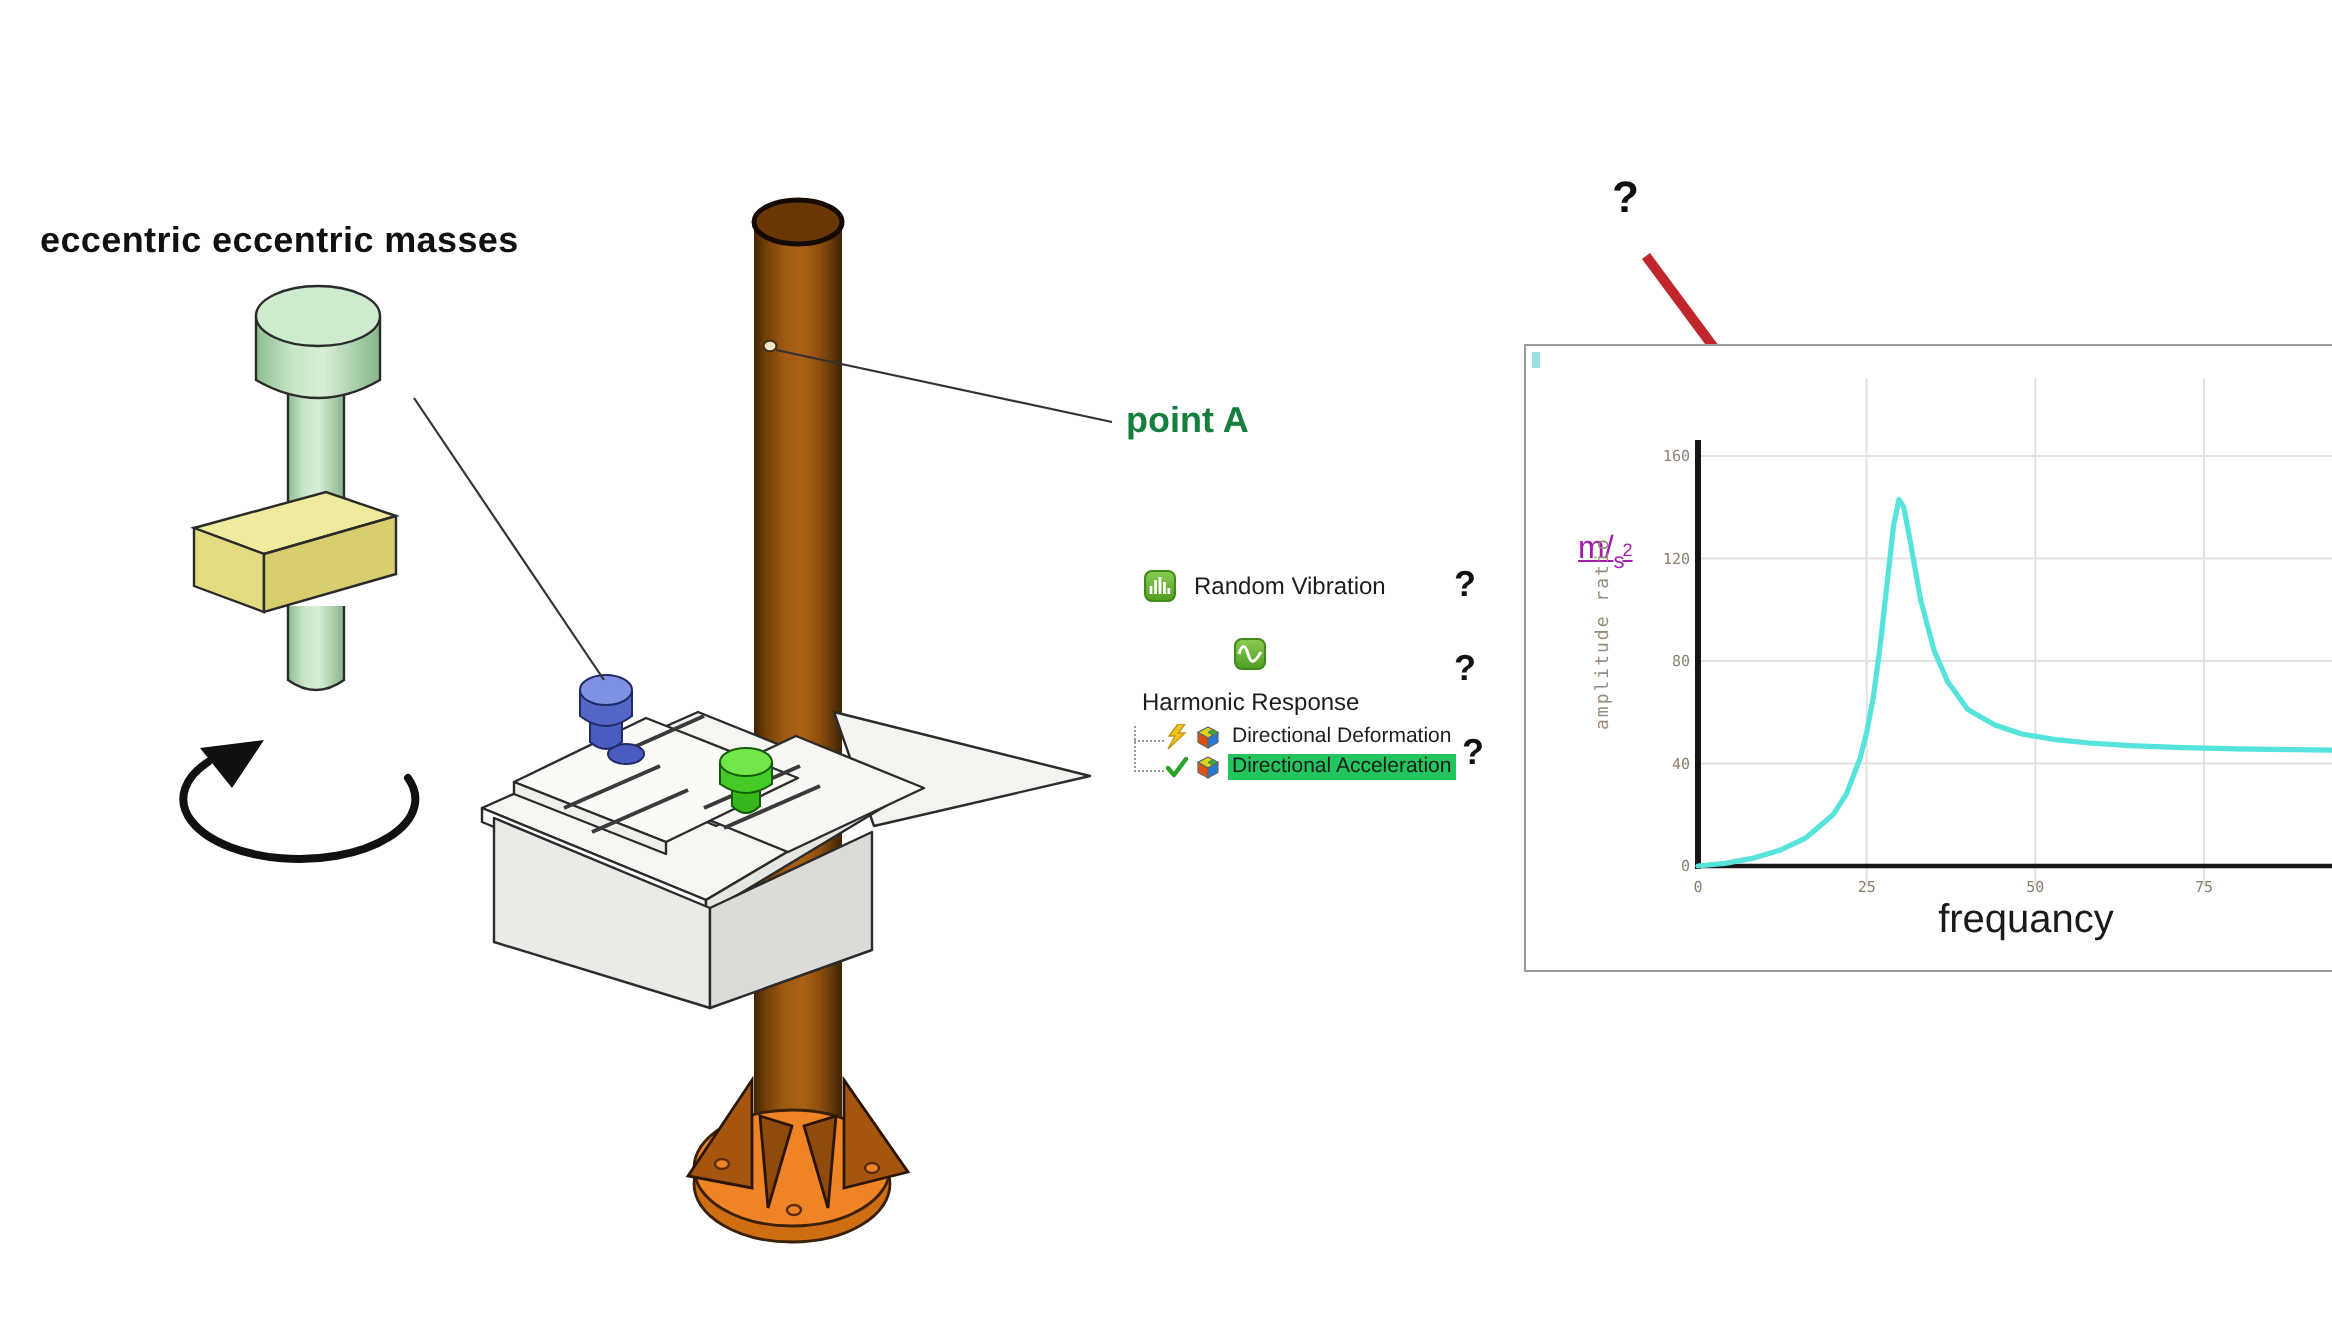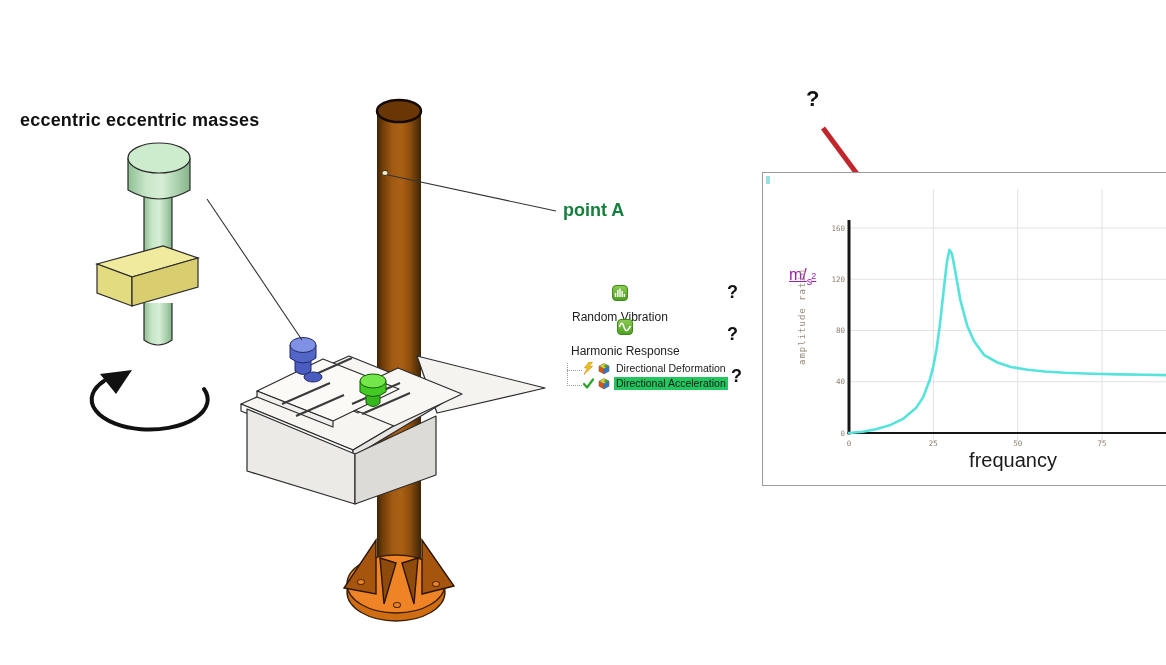--- a/index.html
+++ b/index.html
@@ -124,21 +124,21 @@
       <polygon points="132,370 100,374 116,394" fill="#111"></polygon>
     </g>
 
     <line x1="207" y1="199" x2="302" y2="340" stroke="#333" stroke-width="1.1"></line>
     <line x1="388" y1="175" x2="556" y2="211" stroke="#333" stroke-width="1.1"></line>
   </svg>
 
   <div class="abs" id="eccentric-label">eccentric eccentric masses</div>
   <div class="abs" id="point-a-label">point A</div>
 
-  <div class="menu-row" style="left:572px;top:285px;flex-direction:column;">
+  <div class="menu-row" style="left:572px;top:285px;">
     <svg width="16" height="16">
       <defs>
           <linearGradient id="gIc1" x1="0" y1="0" x2="0" y2="1">
         <stop offset="0" stop-color="#8ccb52"></stop>
             <stop offset="1" stop-color="#4e9e22"></stop>
           </linearGradient>
         </defs>
       <rect x="0.5" y="0.5" width="15" height="15" rx="3.5" fill="url(#gIc1)" stroke="#3e8a1a"></rect>
       <g stroke="#fff" stroke-width="1.4">
         <line x1="3.5" y1="12" x2="3.5" y2="8"></line>

